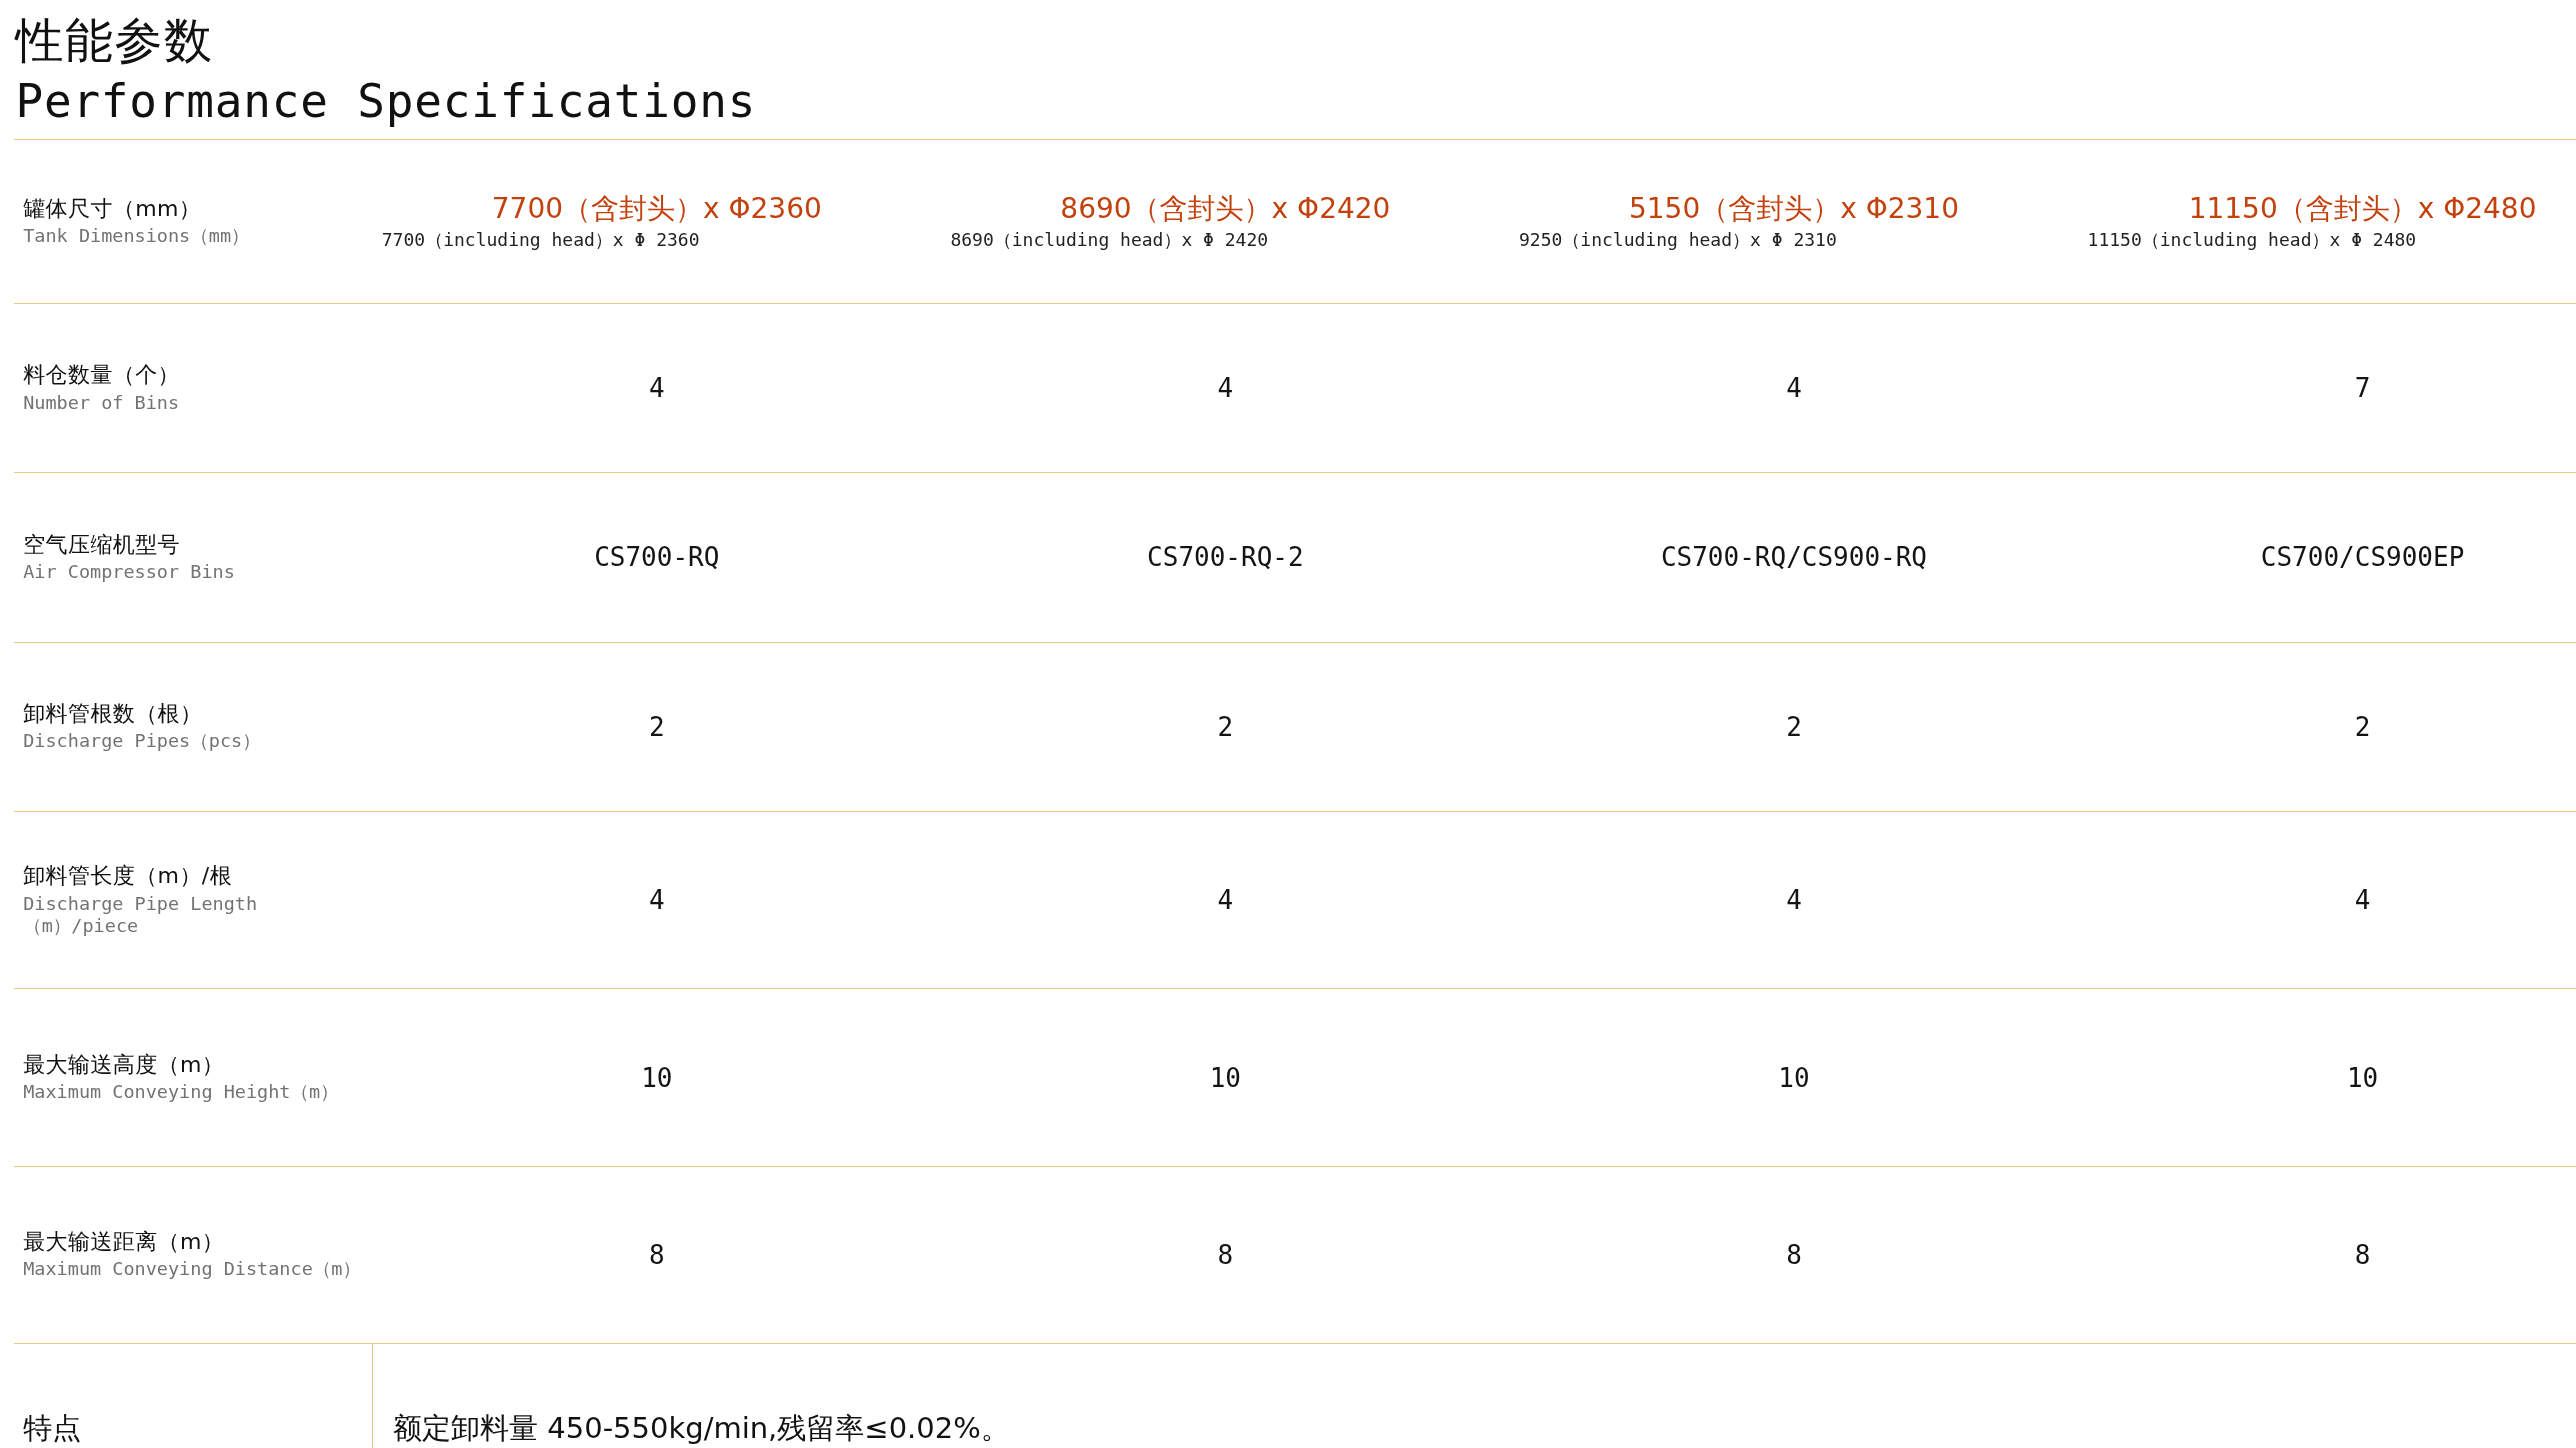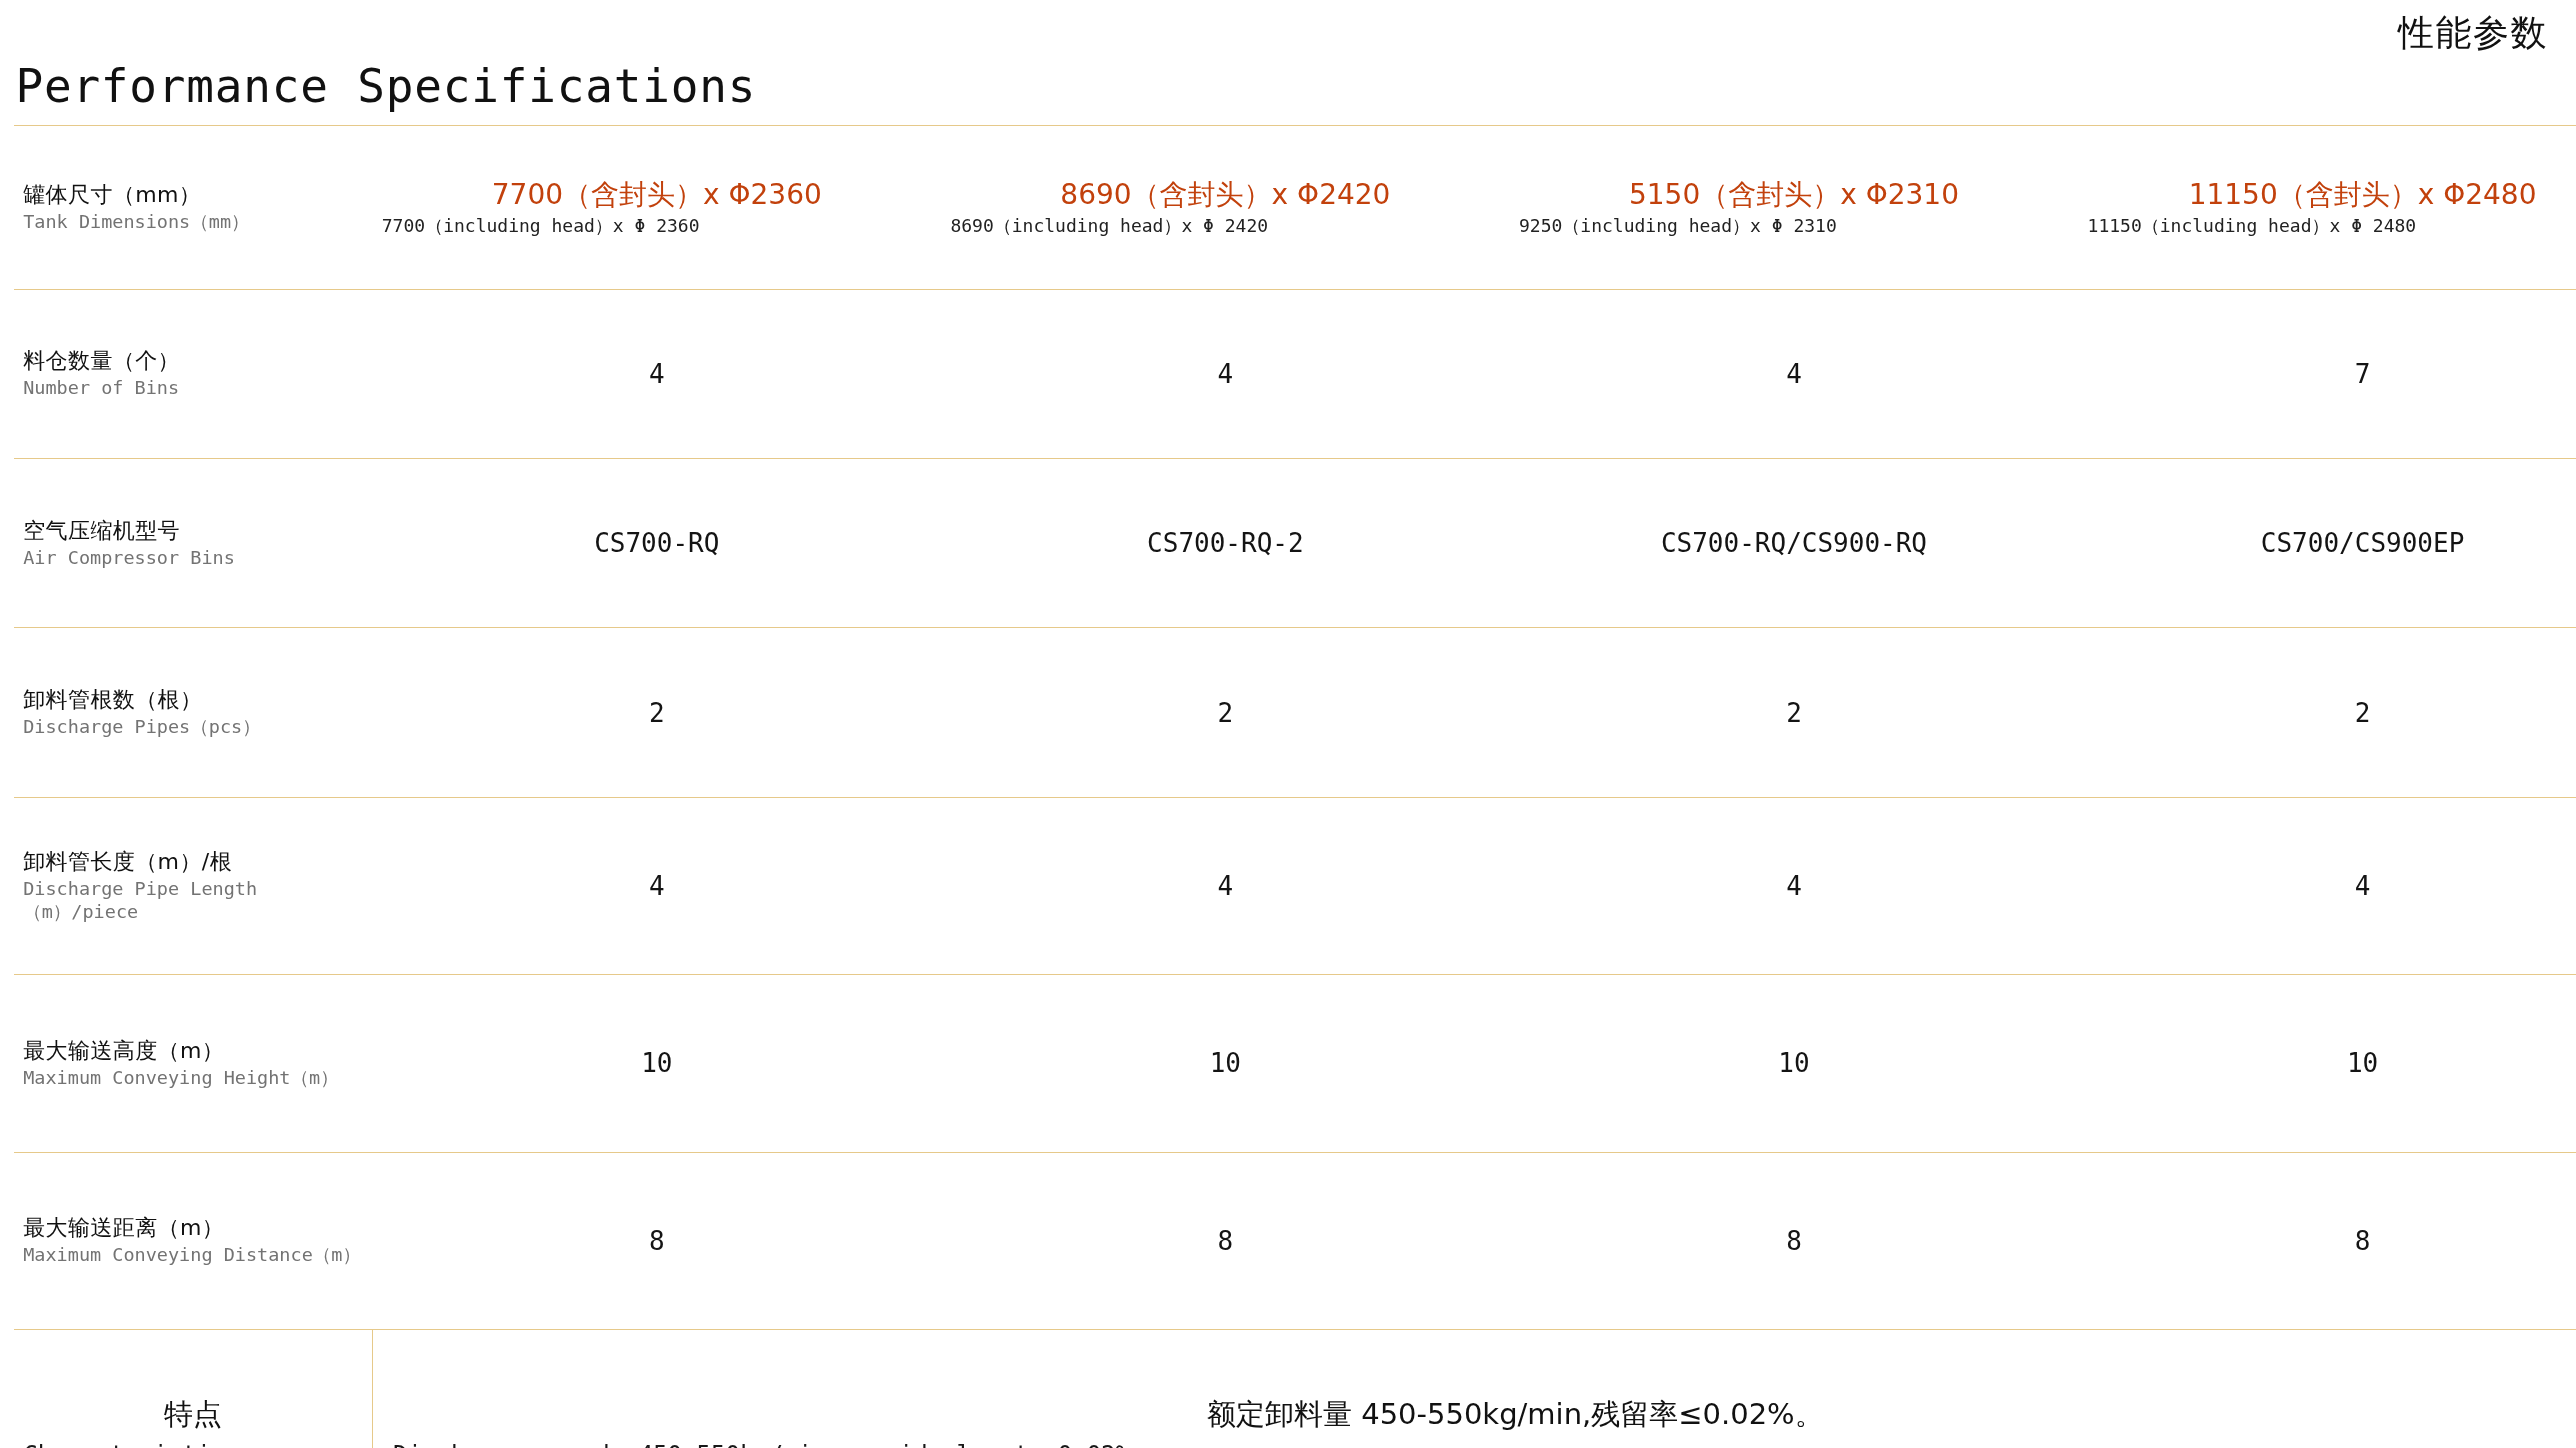--- a/index.html
+++ b/index.html
@@ -16,26 +16,25 @@
   }
   .page {
     position: relative;
     width: 2576px;
     height: 1449px;
     box-sizing: border-box;
     padding: 7.7px 28px 0 10.8px;
   }
   .title-cn {
     font-family: "DejaVu Sans", sans-serif;
-    font-size: 36px;
+    font-size: 48px;
     line-height: 1.18;
     letter-spacing: 1.5px;
     color: #111111;
     margin: 4.6px 0 0 4.6px;
-    text-align: right;
   }
   .title-en {
     font-family: "DejaVu Sans Mono", monospace;
     font-size: 46px;
     line-height: 1.2;
     letter-spacing: 0.8px;
     color: #111111;
     margin: 4.6px 0 10.8px 4.6px;
   }
   table.spec {
@@ -110,21 +109,20 @@
     border-bottom: none;
     height: 155px;
     vertical-align: top;
   }
   tr.char td.label { border-right: 1.5px solid #e6c98a; }
   .char-cn {
     font-family: "DejaVu Sans", sans-serif;
     font-size: 29px;
     line-height: 1.3;
     color: #111111;
-    text-align: center;
   }
   .char-en {
     font-family: "DejaVu Sans Mono", monospace;
     font-size: 24px;
     line-height: 1.3;
     color: #181818;
     margin-top: 6.2px;
   }
   .char-body { padding-left: 10.8px; }
 </style>

